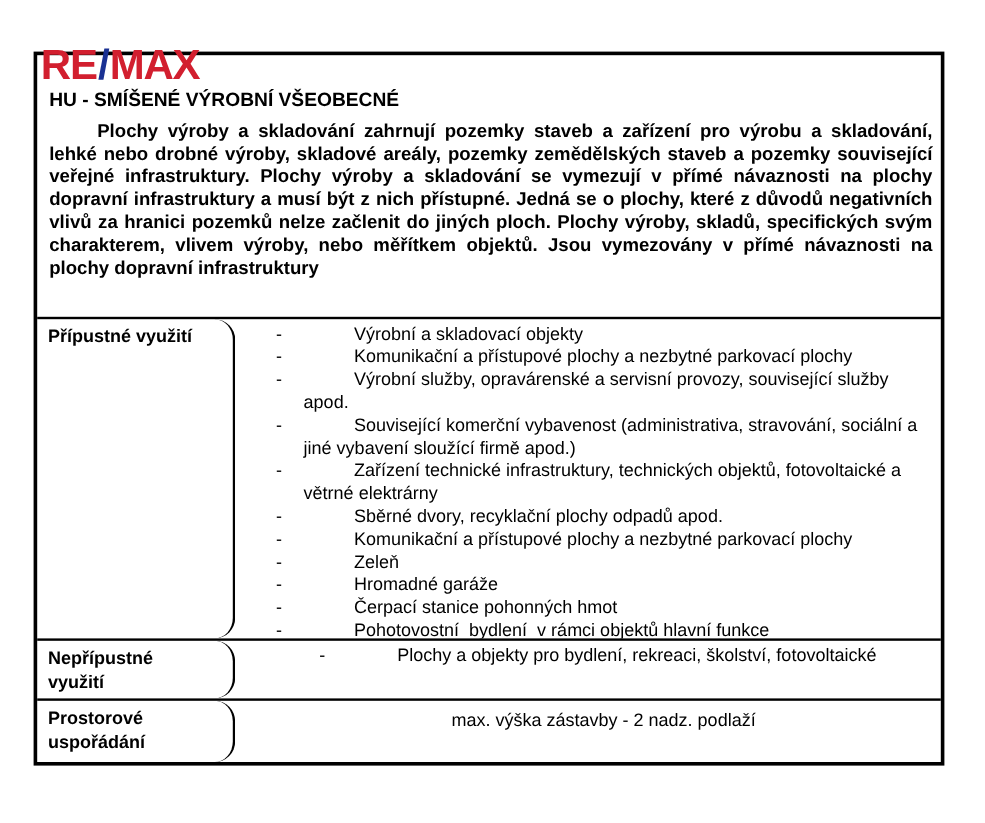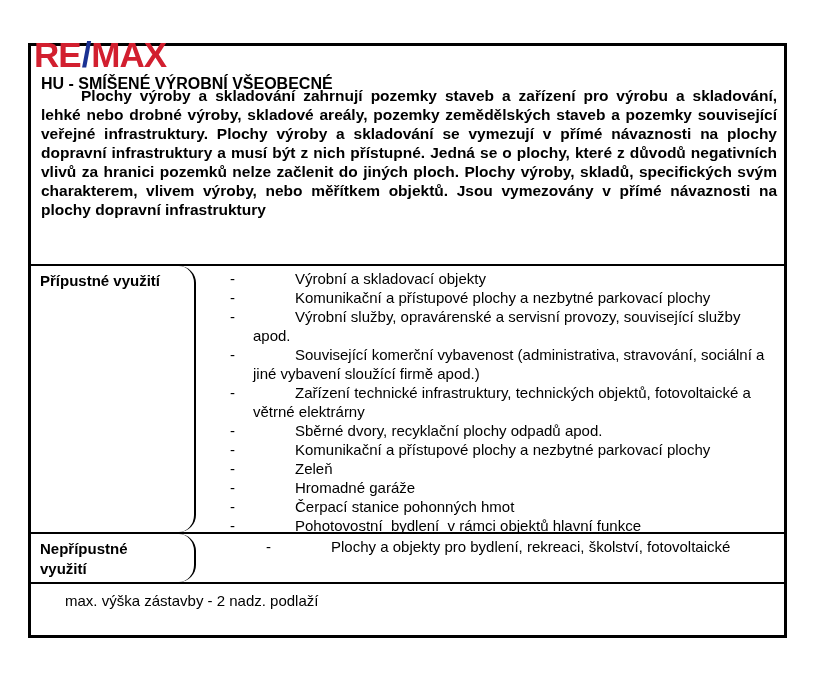--- a/index.html
+++ b/index.html
@@ -45,21 +45,21 @@
   .doc-title {
     position: absolute;
     top: 29px;
     left: 10px;
     font-size: 16px;
     font-weight: bold;
     white-space: nowrap;
   }
   .para {
     position: absolute;
-    top: 40px;
+    top: 54px;
     left: 10px;
     right: 7px;
     font-size: 15.5px;
     font-weight: bold;
     line-height: 19px;
     text-align: justify;
     text-indent: 40px;
   }
   .ztable {
     position: absolute;
@@ -111,20 +111,21 @@
   .dash {
     position: absolute;
     left: 34px;
     top: 0;
   }
   .btext { white-space: pre-wrap; margin-left: 42px; }
   .plain {
     padding: 4px 8px 0 34px;
     font-size: 15px;
     line-height: 19px;
+    text-align: center;
   }
 </style>
 </head>
 <body>
 
 <div class="page">
   <div class="frame">
     <div class="logo">
       <span class="re">RE</span><span class="slash">/</span><span class="max">MAX</span>
     </div>
@@ -152,19 +153,21 @@
         <div class="trow trow2">
           <div class="tlabel">Nepřípustné
 využití</div>
           <div class="tcontent">
             <ul class="blist">
               <li class="bitem"><span class="dash">-</span><span class="btext">Plochy a objekty pro bydlení, rekreaci, školství, fotovoltaické</span></li>
             </ul>
           </div>
         </div>
         <div class="trow trow3">
+          <div class="tlabel">Prostorové
+uspořádání</div>
           <div class="tcontent">
             <div class="plain">max. výška zástavby - 2 nadz. podlaží</div>
           </div>
         </div>
       </div>
   </div>
 </div>
 
 </body></html>

